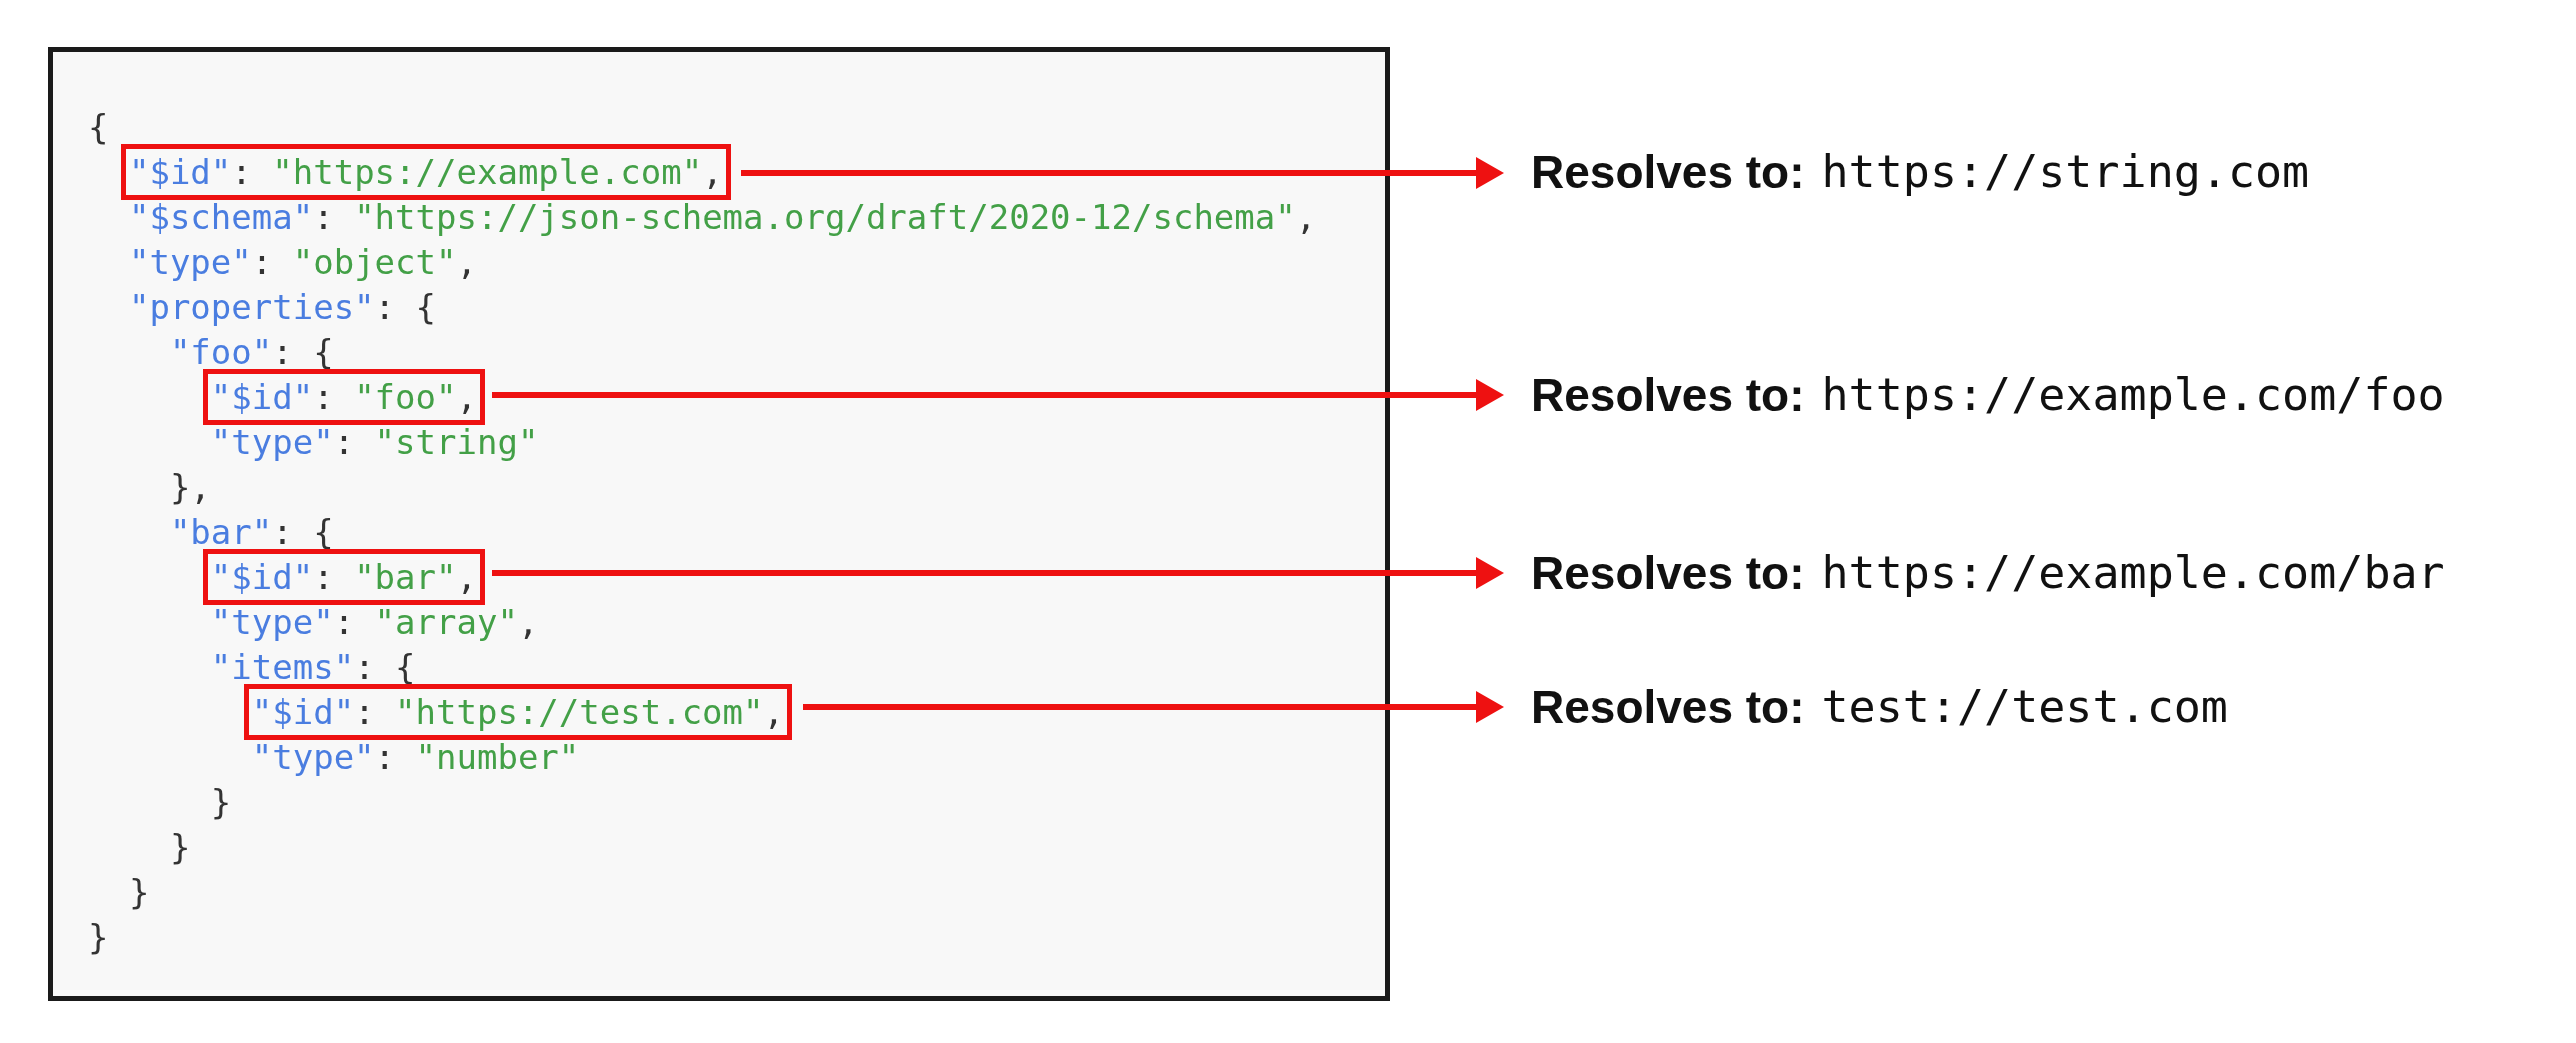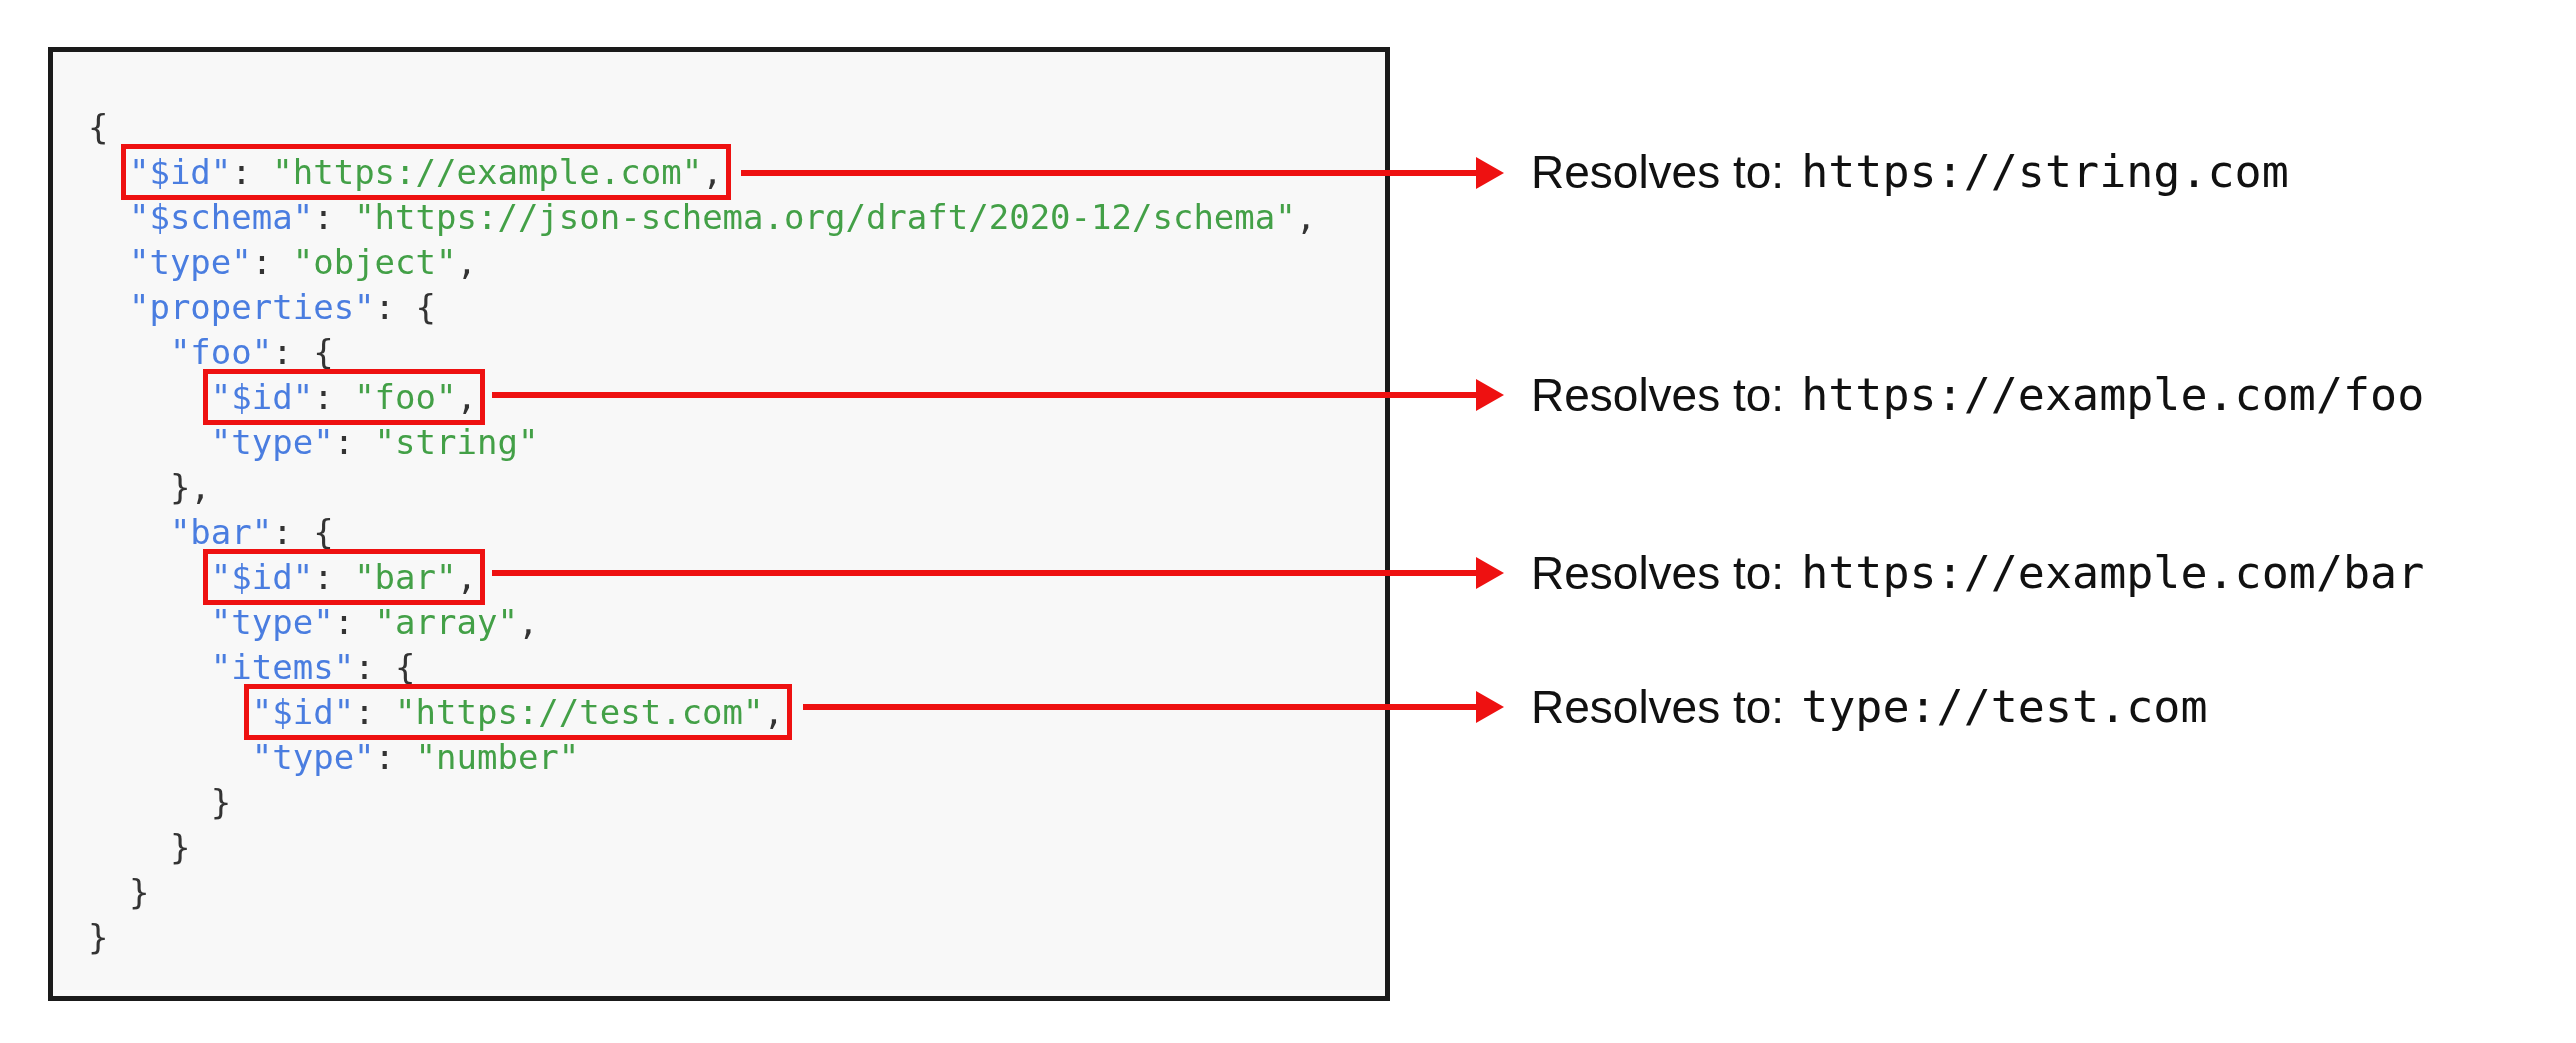--- a/index.html
+++ b/index.html
@@ -67,21 +67,21 @@
     height:73px;
     display:flex;align-items:center;gap:17px;
     white-space:nowrap;
   }
   .ann-1{top:135px;}
   .ann-2{top:358px;}
   .ann-3{top:536px;}
   .ann-4{top:670px;}
   .ann .label{
     font-family:"Liberation Sans", sans-serif;
-    font-weight:400;
+    font-weight:700;
     font-size:46px;
     color:var(--ink);
     text-align:center;
   }
   .ann .url{
     font-family:"DejaVu Sans Mono", monospace;
     font-size:45px;
     color:var(--ink);
   }
 </style>
@@ -114,17 +114,17 @@
   <div class="ann ann-2">
     <span class="label">Resolves to:</span>
     <span class="url">https://example.com/foo</span>
   </div>
   <div class="ann ann-3">
     <span class="label">Resolves to:</span>
     <span class="url">https://example.com/bar</span>
   </div>
   <div class="ann ann-4">
     <span class="label">Resolves to:</span>
-    <span class="url">type://test.com</span>
+    <span class="url">test://test.com</span>
   </div>
 
 </div>
 
 
 </body></html>

